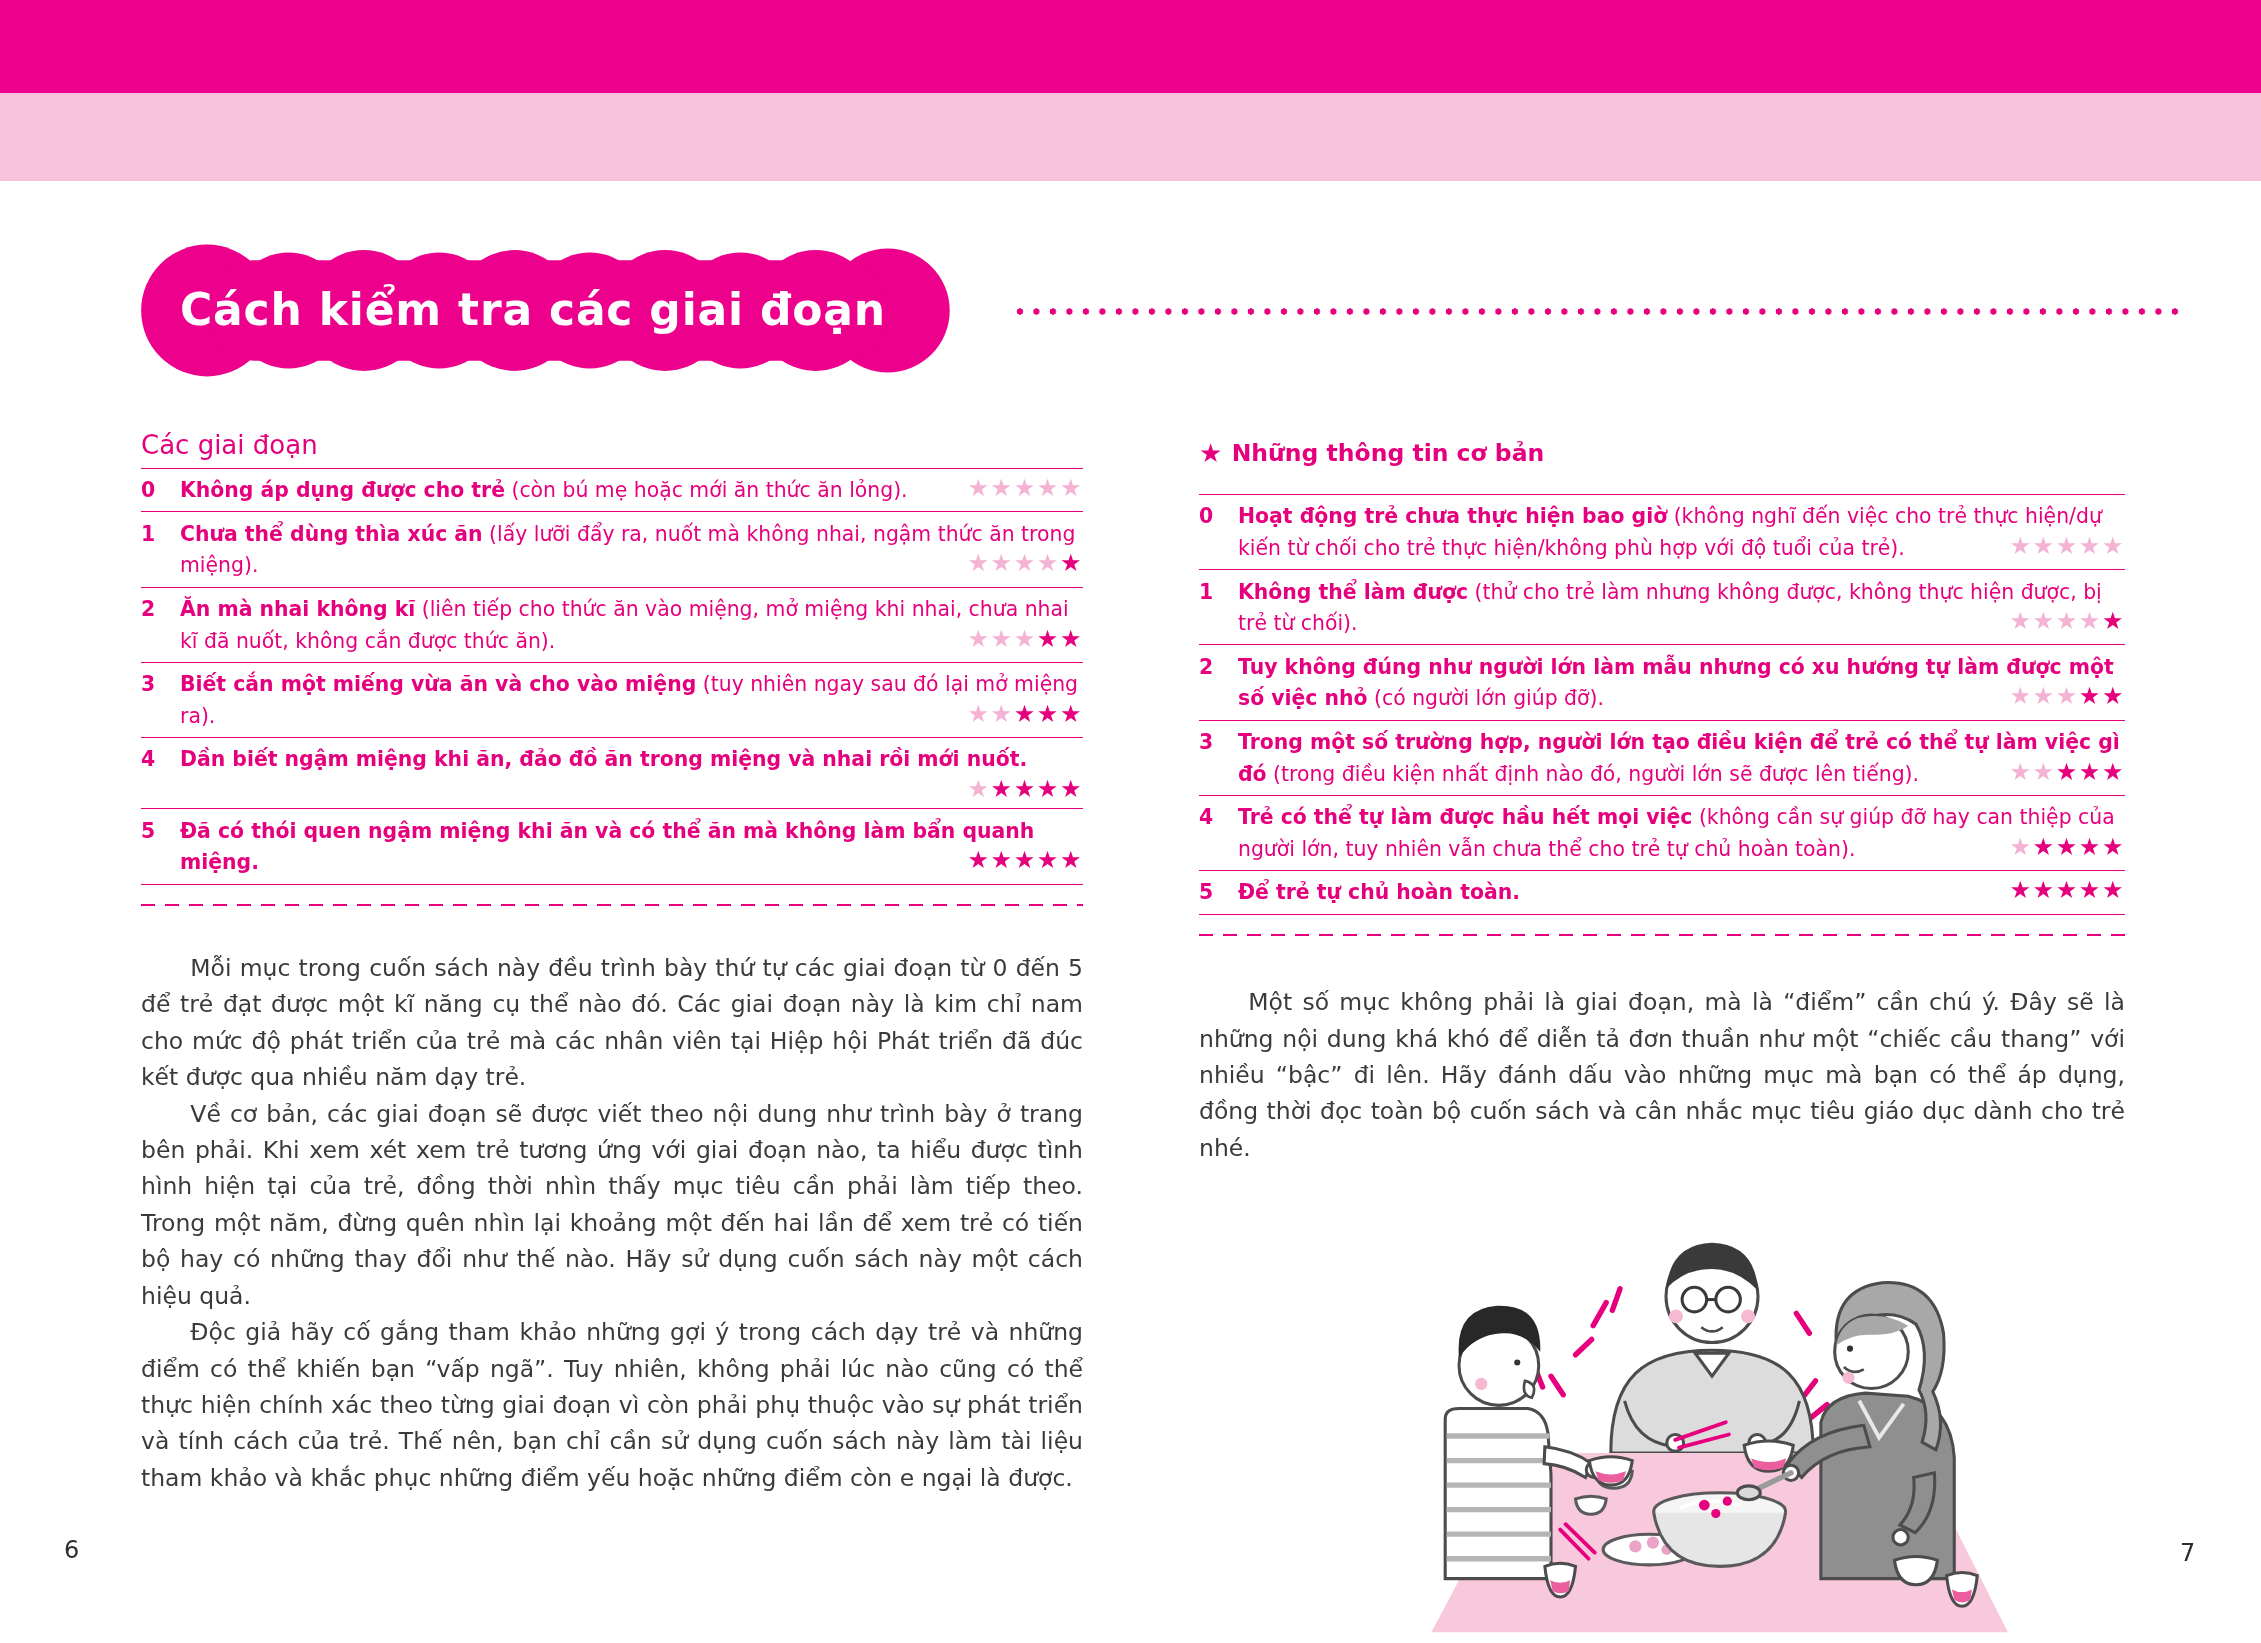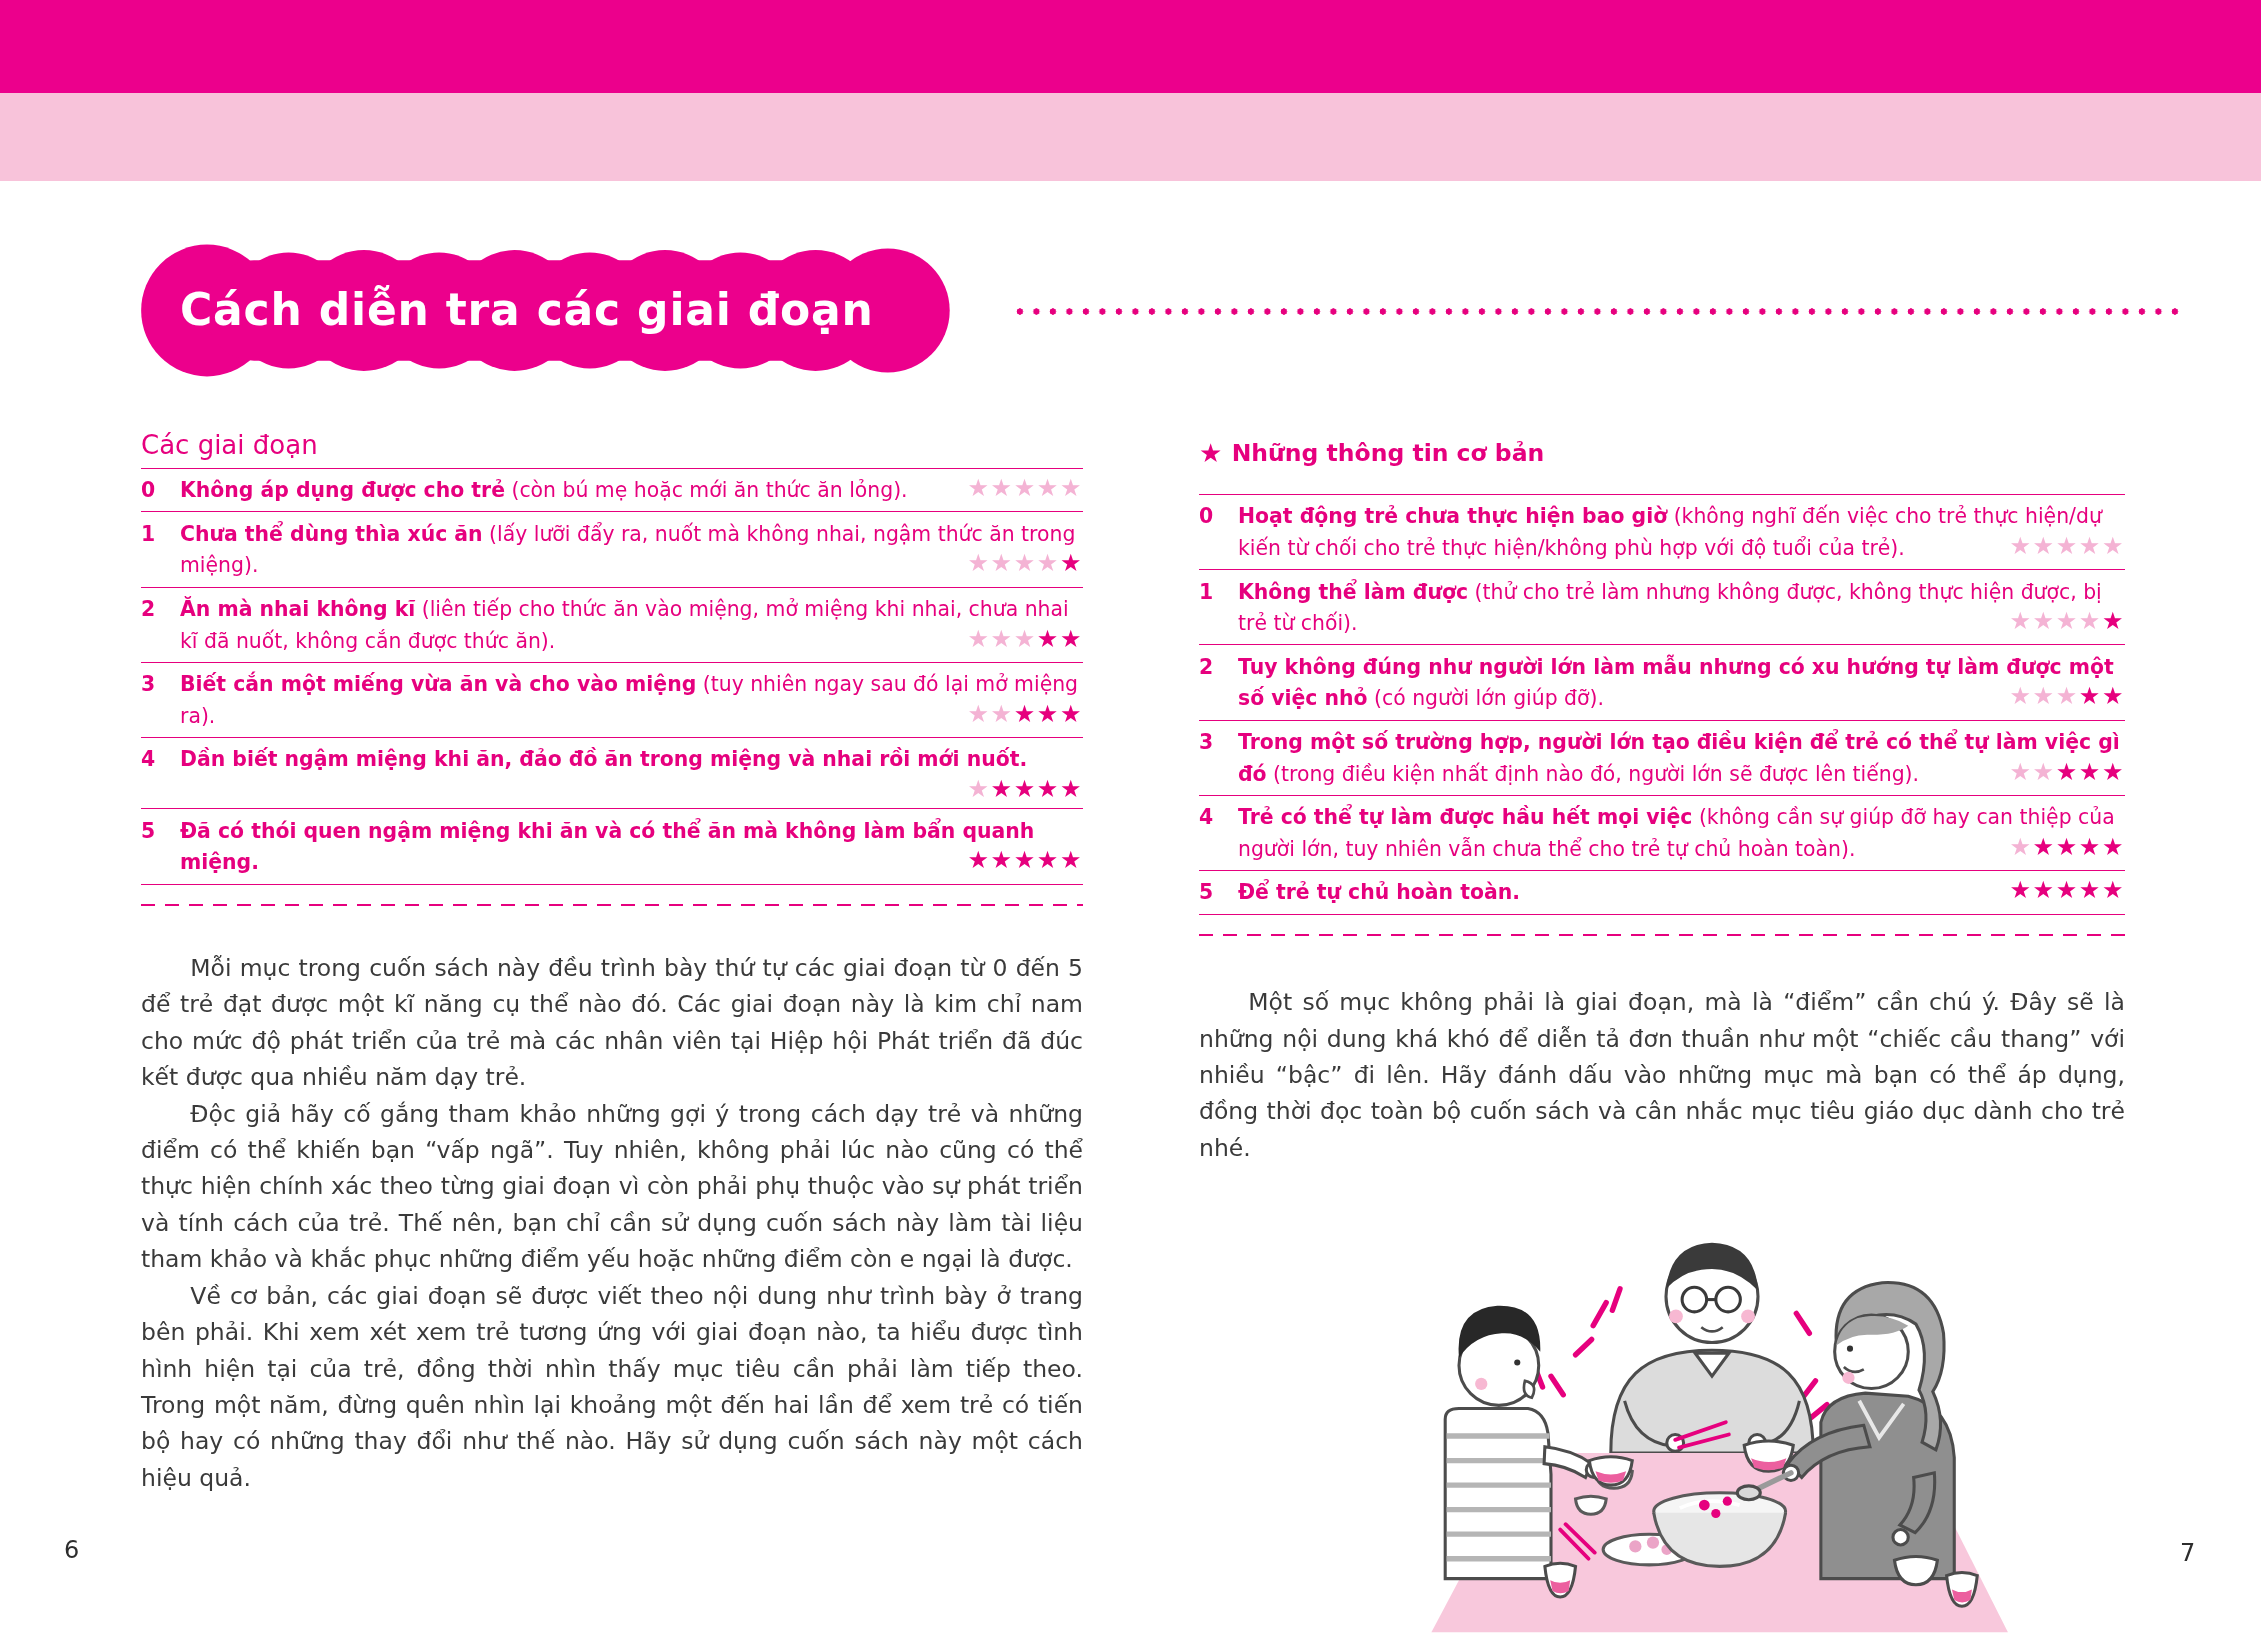--- a/index.html
+++ b/index.html
@@ -67,21 +67,21 @@
         <circle cx="384" cy="86" r="74"></circle>
         <circle cx="480" cy="86" r="77"></circle>
         <circle cx="576" cy="86" r="74"></circle>
         <circle cx="672" cy="86" r="77"></circle>
         <circle cx="768" cy="86" r="74"></circle>
         <circle cx="864" cy="86" r="77"></circle>
         <circle cx="956" cy="86" r="79"></circle>
         <rect x="88" y="22" width="868" height="128" rx="60"></rect>
       </g>
     </svg>
-    <span class="title-text">Cách diễn tra các giai đoạn</span>
+    <span class="title-text">Cách kiểm tra các giai đoạn</span>
   </div>
   <div class="dotted-line"></div>
 
   <section class="col-left">
     <div class="tbl-label">Các giai đoạn</div>
 
     <div>
       <div class="trow">
         <span class="num">0</span>
         <div class="rtext"><span class="bold">Không áp dụng được cho trẻ</span><span> (còn bú mẹ hoặc mới ăn thức ăn lỏng).</span><span class="stars"><span class="star light">★</span><span class="star light">★</span><span class="star light">★</span><span class="star light">★</span><span class="star light">★</span></span></div>
@@ -105,22 +105,22 @@
       <div class="trow">
         <span class="num">5</span>
         <div class="rtext"><span class="bold">Đã có thói quen ngậm miệng khi ăn và có thể ăn mà không làm bẩn quanh miệng.</span><span></span><span class="stars"><span class="star filled">★</span><span class="star filled">★</span><span class="star filled">★</span><span class="star filled">★</span><span class="star filled">★</span></span></div>
       </div>
     </div>
 
     <div class="dashed"></div>
 
     <div class="body-text">
       <p>Mỗi mục trong cuốn sách này đều trình bày thứ tự các giai đoạn từ 0 đến 5 để trẻ đạt được một kĩ năng cụ thể nào đó. Các giai đoạn này là kim chỉ nam cho mức độ phát triển của trẻ mà các nhân viên tại Hiệp hội Phát triển đã đúc kết được qua nhiều năm dạy trẻ.</p>
+      <p>Về cơ bản, các giai đoạn sẽ được viết theo nội dung như trình bày ở trang bên phải. Khi xem xét xem trẻ tương ứng với giai đoạn nào, ta hiểu được tình hình hiện tại của trẻ, đồng thời nhìn thấy mục tiêu cần phải làm tiếp theo. Trong một năm, đừng quên nhìn lại khoảng một đến hai lần để xem trẻ có tiến bộ hay có những thay đổi như thế nào. Hãy sử dụng cuốn sách này một cách hiệu quả.</p>
       <p>Độc giả hãy cố gắng tham khảo những gợi ý trong cách dạy trẻ và những điểm có thể khiến bạn “vấp ngã”. Tuy nhiên, không phải lúc nào cũng có thể thực hiện chính xác theo từng giai đoạn vì còn phải phụ thuộc vào sự phát triển và tính cách của trẻ. Thế nên, bạn chỉ cần sử dụng cuốn sách này làm tài liệu tham khảo và khắc phục những điểm yếu hoặc những điểm còn e ngại là được.</p>
-      <p>Về cơ bản, các giai đoạn sẽ được viết theo nội dung như trình bày ở trang bên phải. Khi xem xét xem trẻ tương ứng với giai đoạn nào, ta hiểu được tình hình hiện tại của trẻ, đồng thời nhìn thấy mục tiêu cần phải làm tiếp theo. Trong một năm, đừng quên nhìn lại khoảng một đến hai lần để xem trẻ có tiến bộ hay có những thay đổi như thế nào. Hãy sử dụng cuốn sách này một cách hiệu quả.</p>
     </div>
   </section>
 
   <section class="col-right">
     <div class="info-header">
       <span class="hdr-star">★</span>
       <span>Những thông tin cơ bản</span>
     </div>
 
     <div class="table-right">

